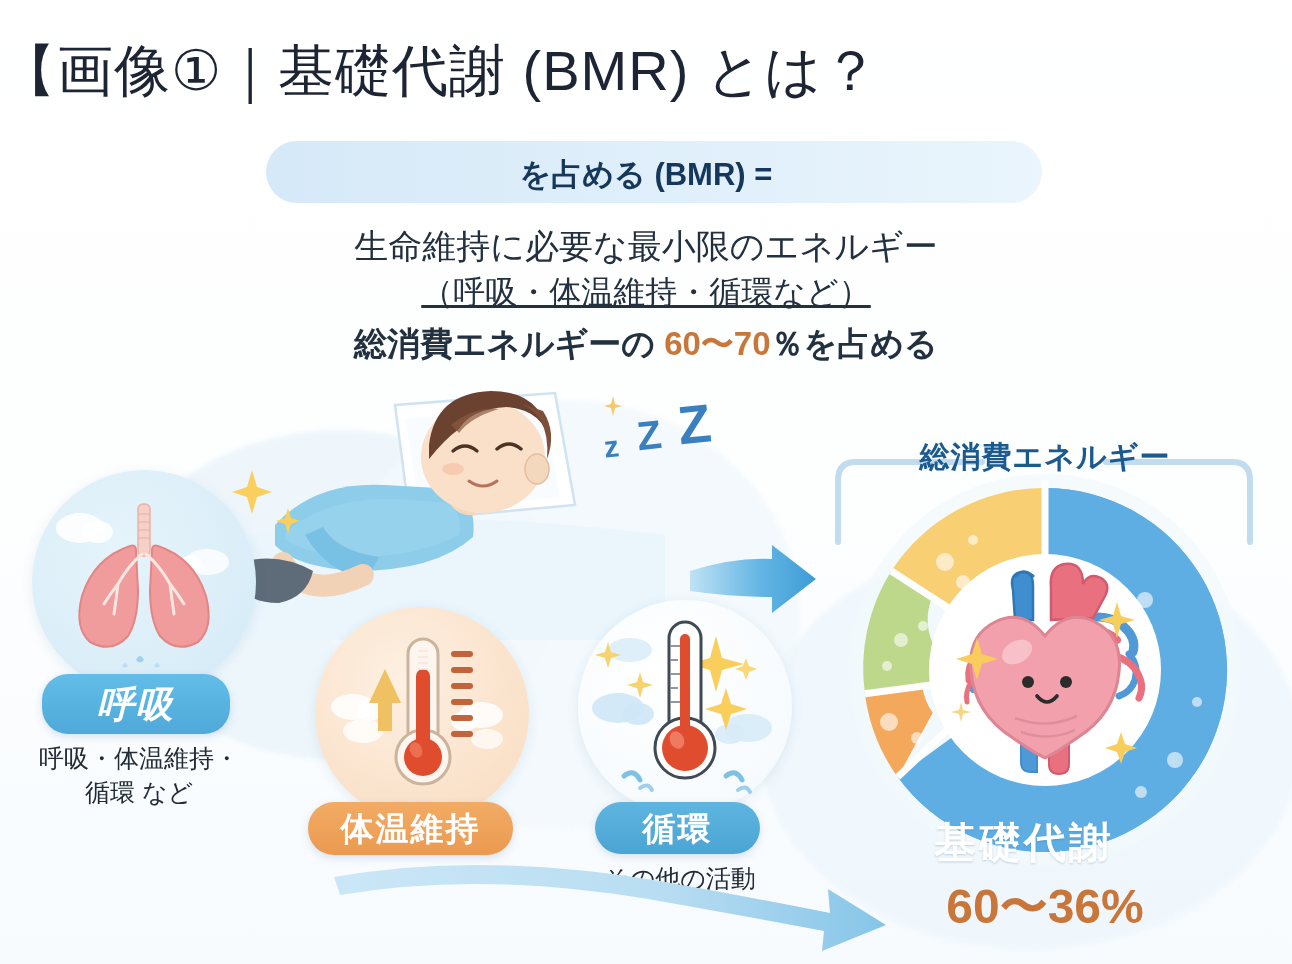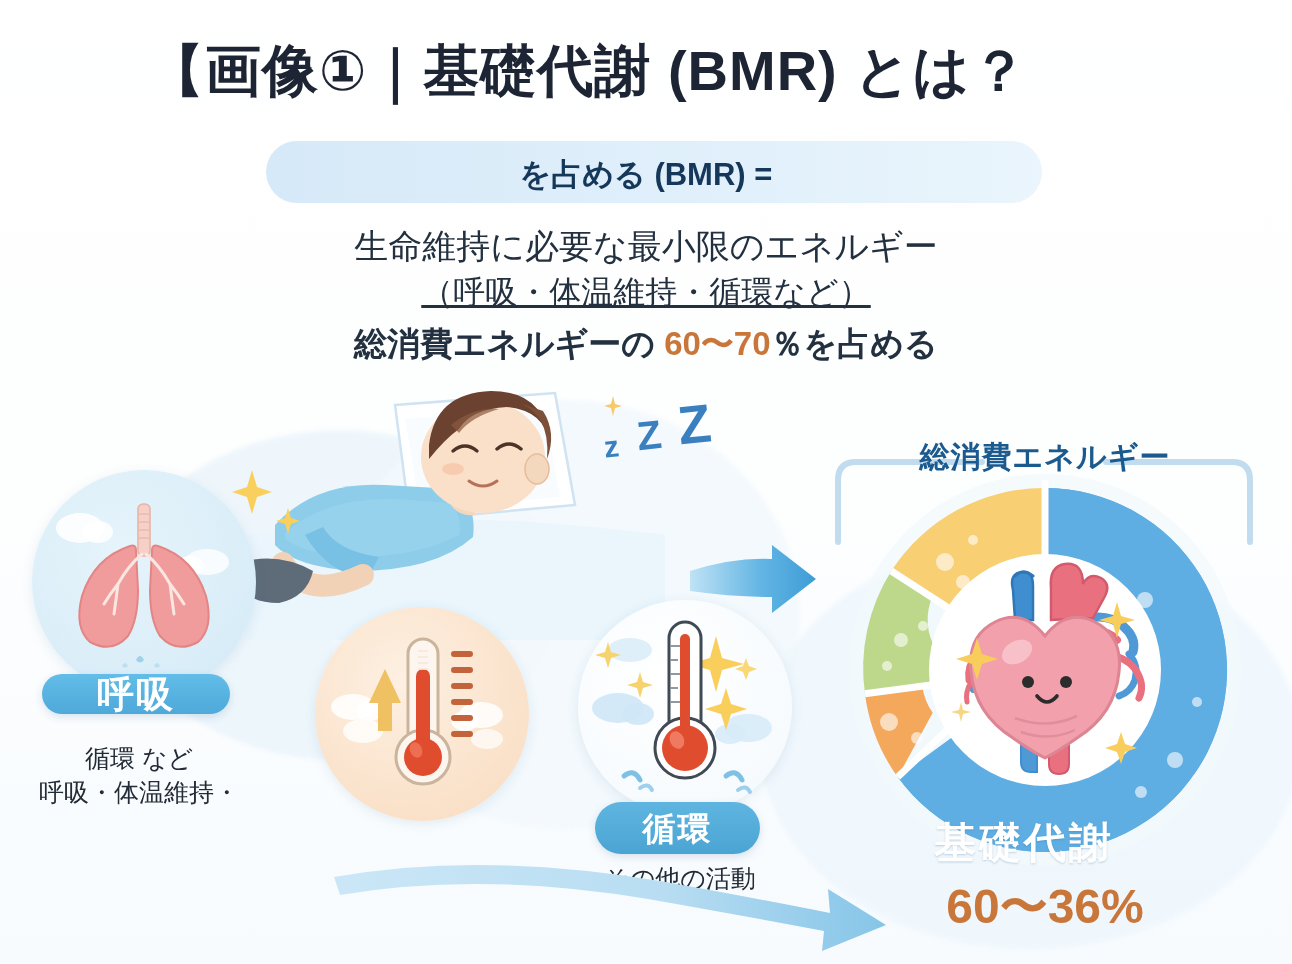--- a/index.html
+++ b/index.html
@@ -15,23 +15,23 @@
     overflow: hidden;
     font-family: "Liberation Sans", "DejaVu Sans", sans-serif;
   }
 
   
   .title {
     position: absolute;
     top: 34px;
     left: 0;
     width: 1176px;
-    text-align: center;
+    text-align: left;
     font-size: 56px;
-    font-weight: bold;
+    font-weight: normal;
     letter-spacing: 1px;
     color: #1d2433;
     white-space: nowrap;
   }
   .pill {
     position: absolute;
     top: 141px;
     left: 266px;
     width: 776px;
     height: 62px;
@@ -110,21 +110,21 @@
     color: #ffffff;
     font-weight: bold;
     text-align: center;
     line-height: 1;
     display: flex;
     align-items: center;
     justify-content: center;
     box-shadow: 0 3px 8px rgba(60,110,160,.18);
     letter-spacing: 2px;
   }
-  #badge-breathing  { left: 42px;  top: 674px; width: 188px; height: 40px; background: linear-gradient(180deg,#63bde8 0%,#4fa9d9 100%); font-size: 37px; }
+  #badge-breathing  { left: 42px;  top: 674px; width: 188px; height: 60px; background: linear-gradient(180deg,#63bde8 0%,#4fa9d9 100%); font-size: 37px; font-style: italic; }
   #badge-temp       { left: 308px; top: 802px; width: 205px; height: 53px; background: linear-gradient(180deg,#f2ab65 0%,#eb9a50 100%); font-size: 33px; }
   #badge-circ       { left: 595px; top: 802px; width: 165px; height: 52px; background: linear-gradient(180deg,#5fb5e0 0%,#4aa4d3 100%); font-size: 33px; }
 
   .caption {
     position: absolute;
     text-align: center;
     color: #222b36;
     line-height: 1.35;
   }
   #caption-breathing { left: 4px;  top: 742px; width: 270px; font-size: 25px; }
@@ -255,22 +255,22 @@
       <path d="M110 84 Q96 96 86 114 M86 114 Q78 124 72 134 M86 114 Q84 130 82 144" stroke="#fae6e0" stroke-width="3" fill="none" stroke-linecap="round"></path>
       <path d="M114 84 Q128 96 138 114 M138 114 Q146 124 152 134 M138 114 Q140 130 142 144" stroke="#fae6e0" stroke-width="3" fill="none" stroke-linecap="round"></path>
 
       <path d="M104 190 q4 -8 8 0 a4.5 4.5 0 0 1 -8 0 z" fill="#9fd1ea"></path>
       <path d="M122 196 q3 -6 6 0 a3.4 3.4 0 0 1 -6 0 z" fill="#bcdff2"></path>
       <path d="M90 196 q3 -6 6 0 a3.4 3.4 0 0 1 -6 0 z" fill="#bcdff2"></path>
     </svg>
   </div>
   <div class="badge" id="badge-breathing">呼吸</div>
   <div class="caption" id="caption-breathing">
+    <div>呼吸・体温維持・</div>
     <div>循環 など</div>
-    <div>呼吸・体温維持・</div>
   </div>
 
   <div class="icon-circle" id="temp-circle">
     <svg width="214" height="214" viewBox="0 0 214 214">
 
       <ellipse cx="38" cy="100" rx="22" ry="13" fill="#ffffff" opacity=".85"></ellipse>
       <ellipse cx="55" cy="104" rx="14" ry="10" fill="#ffffff" opacity=".85"></ellipse>
       <ellipse cx="48" cy="124" rx="20" ry="12" fill="#ffffff" opacity=".8"></ellipse>
       <ellipse cx="166" cy="108" rx="22" ry="13" fill="#ffffff" opacity=".85"></ellipse>
       <ellipse cx="150" cy="114" rx="14" ry="10" fill="#ffffff" opacity=".85"></ellipse>
@@ -295,20 +295,21 @@
       <g fill="#c2633c">
         <rect x="136" y="44" width="22" height="6" rx="3"></rect>
         <rect x="136" y="60" width="22" height="6" rx="3"></rect>
         <rect x="136" y="76" width="22" height="6" rx="3"></rect>
         <rect x="136" y="92" width="22" height="6" rx="3"></rect>
         <rect x="136" y="108" width="22" height="6" rx="3"></rect>
         <rect x="136" y="124" width="22" height="6" rx="3"></rect>
       </g>
     </svg>
   </div>
+  <div class="badge" id="badge-temp">体温維持</div>
 
   <div class="icon-circle" id="circ-circle">
     <svg width="214" height="214" viewBox="0 0 214 214">
 
       <ellipse cx="40" cy="108" rx="26" ry="15" fill="#cfe7f7" opacity=".9"></ellipse>
       <ellipse cx="60" cy="114" rx="16" ry="11" fill="#cfe7f7" opacity=".9"></ellipse>
       <ellipse cx="52" cy="50" rx="22" ry="12" fill="#d8ecf8" opacity=".85"></ellipse>
       <ellipse cx="170" cy="128" rx="24" ry="14" fill="#d6eaf8" opacity=".85"></ellipse>
       <ellipse cx="152" cy="134" rx="15" ry="10" fill="#d6eaf8" opacity=".85"></ellipse>
 

